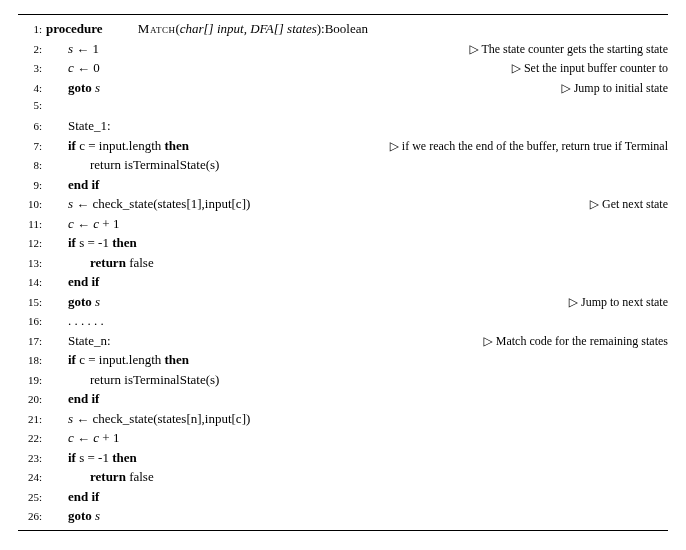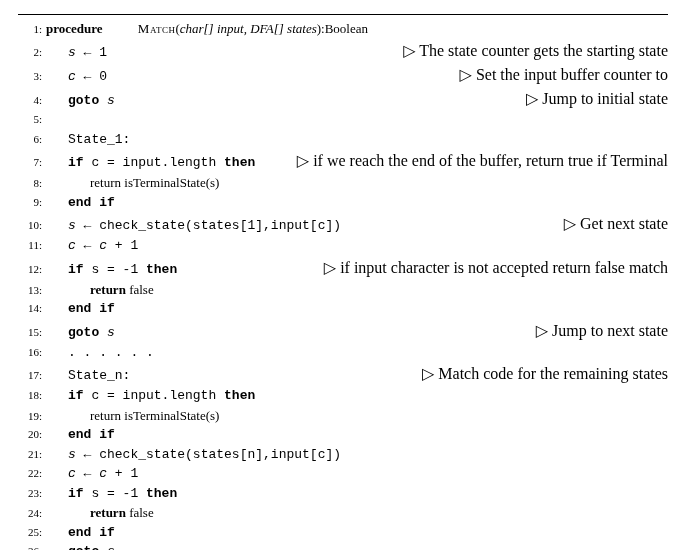--- a/index.html
+++ b/index.html
@@ -36,28 +36,28 @@
   .code {
     white-space: pre;
     flex: 0 0 auto;
   }
   .spacer {
     flex: 1 1 auto;
   }
   .cmt {
     white-space: nowrap;
     text-align: right;
-    font-size: 16px;
+    font-size: 12px;
     margin-left: 21px;
   }
   .kw { font-weight: bold; }
   .sc { font-variant: small-caps; letter-spacing: 0.5px; margin-left: 32px; }
   .it { font-style: italic; }
   .tri { font-family: "Times New Roman", serif; }
-  .ind1 { padding-left: 22px; font-family: Liberation Mono, monospace; }
+  .ind1 { padding-left: 22px; }
   .ind2 { padding-left: 44px; }
 </style>
 </head>
 <body>
 
 <div class="rule"></div>
 <div id="algo">
     <div class="line">
       <span class="ln">1:</span>
       <span class="code ind0"><span class="kw">procedure </span><span class="sc">Match</span><span>(</span><span class="it">char[] input, DFA[] states</span><span>):Boolean</span></span>
@@ -115,21 +115,20 @@
     </div>
     <div class="line">
       <span class="ln">11:</span>
       <span class="code ind1"><span class="it">c</span><span> ← </span><span class="it">c</span><span> + 1</span></span>
       <span class="spacer"></span>
     </div>
     <div class="line">
       <span class="ln">12:</span>
       <span class="code ind1"><span class="kw">if </span><span>s = -1 </span><span class="kw">then</span></span>
       <span class="spacer"></span>
-      <span class="cmt tri">▷ if input character is not accepted return false match</span>
     </div>
     <div class="line">
       <span class="ln">13:</span>
       <span class="code ind2"><span class="kw">return </span><span>false</span></span>
       <span class="spacer"></span>
     </div>
     <div class="line">
       <span class="ln">14:</span>
       <span class="code ind1"><span class="kw">end if</span></span>
       <span class="spacer"></span>

